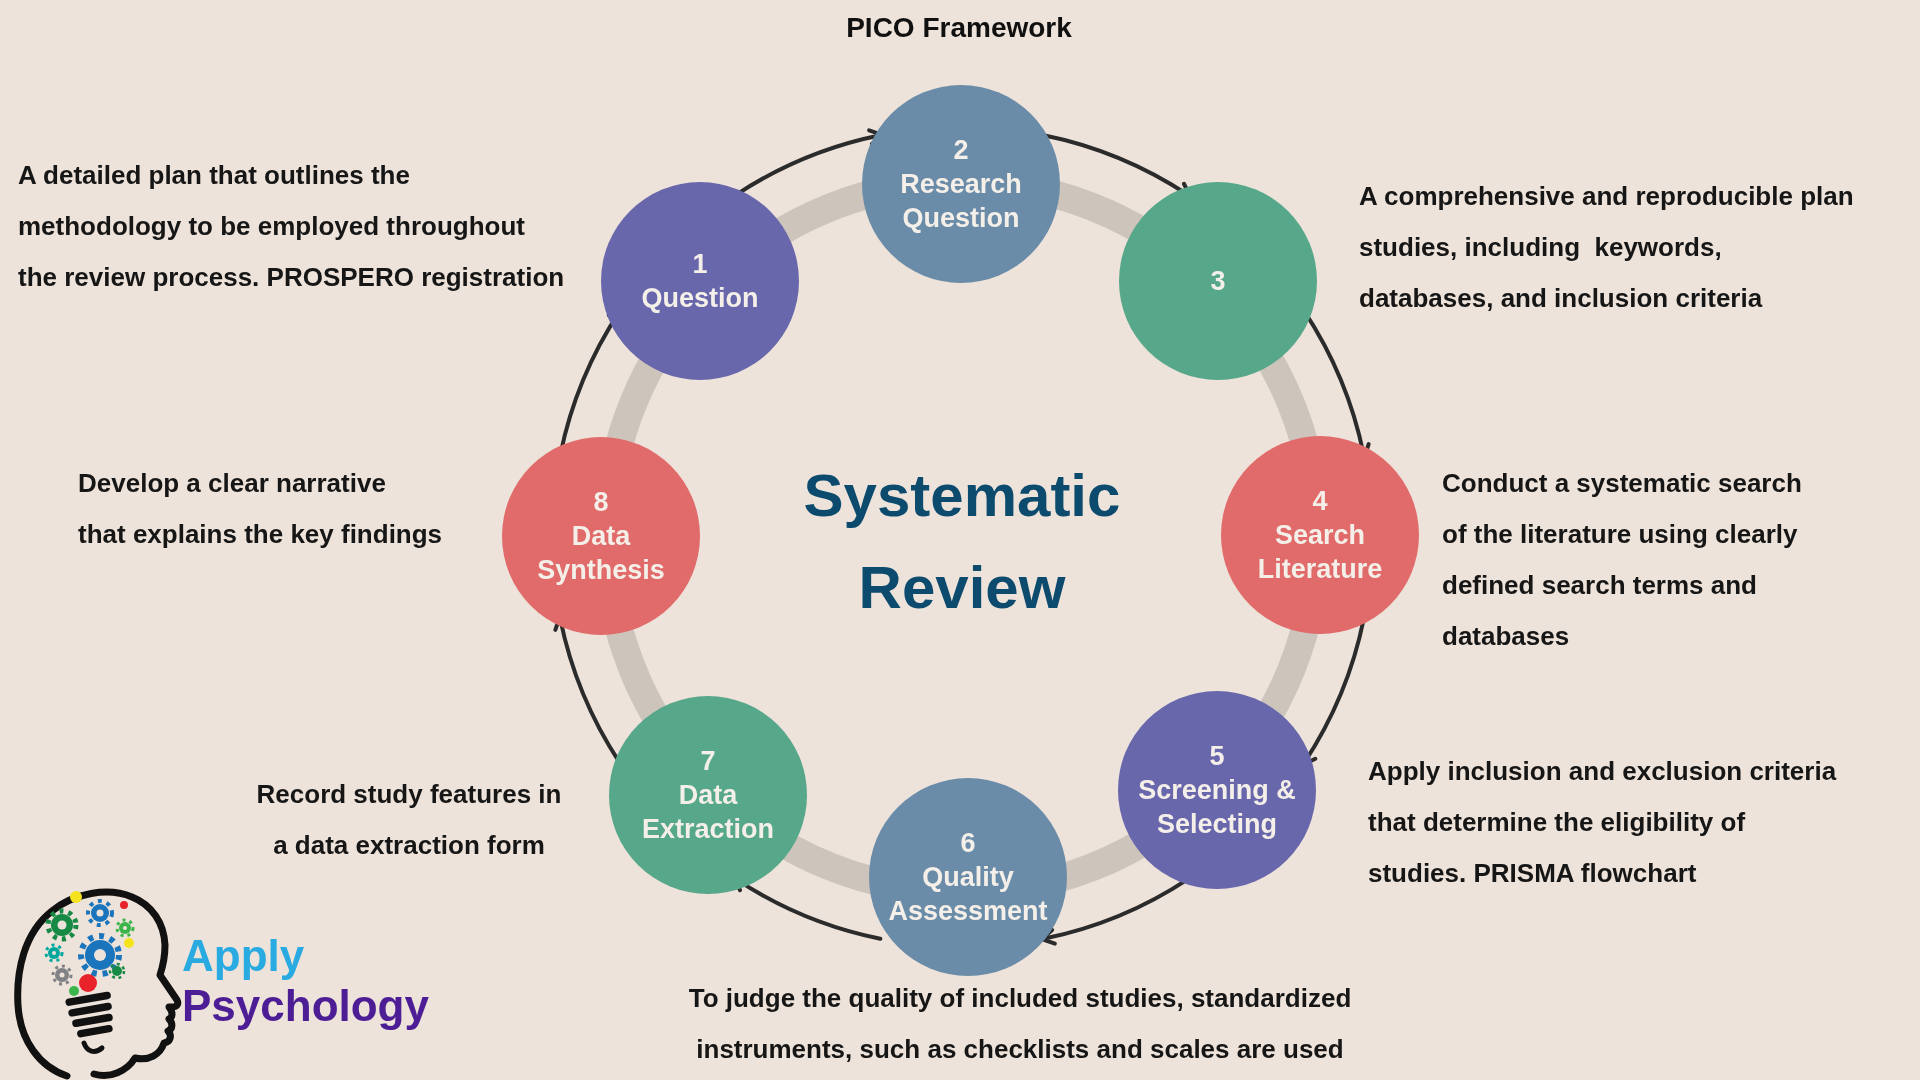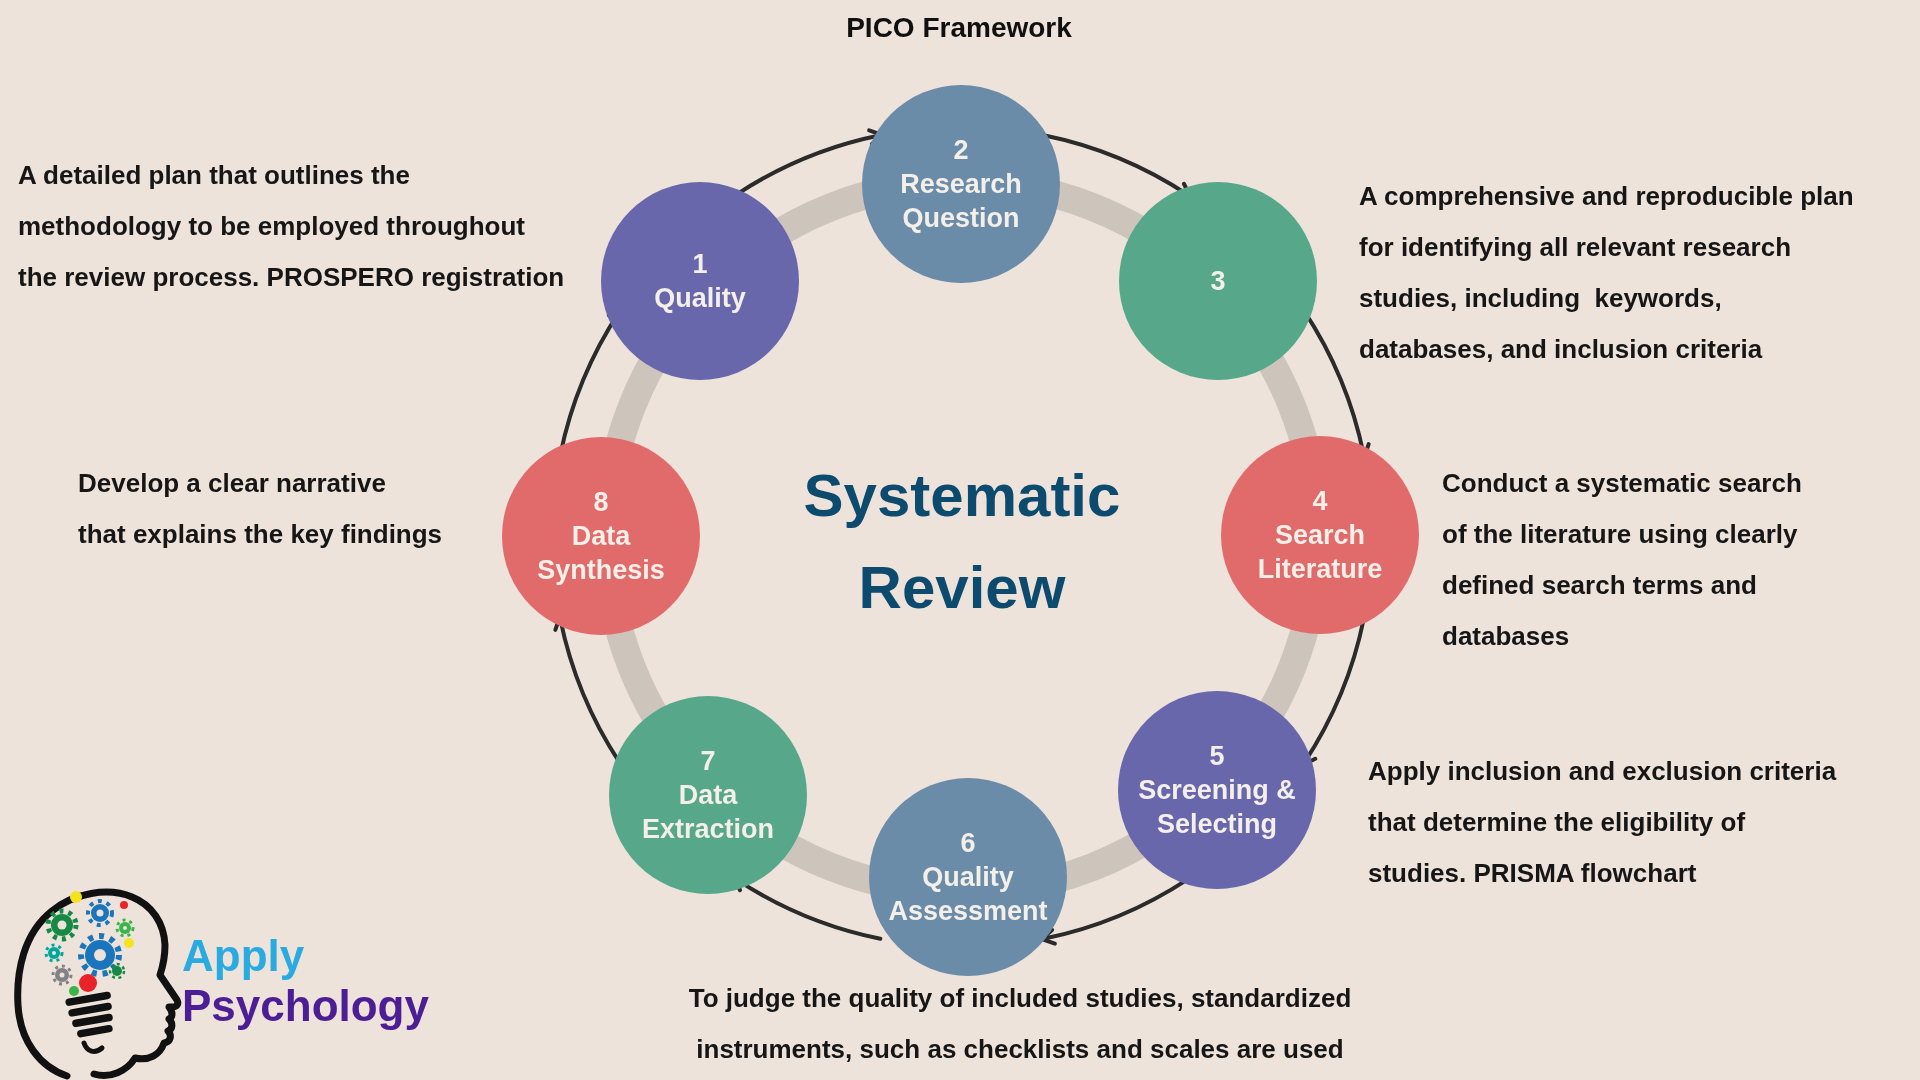--- a/index.html
+++ b/index.html
@@ -79,21 +79,21 @@
 
   <div class="pico-title">PICO Framework</div>
 
   <div class="main-title">
     <div>Systematic</div>
     <div>Review</div>
   </div>
 
   <div class="step c-purple" style="left:601px;top:182px;">
     <div class="num">1</div>
-    <div class="lbl">Quality</div>
+    <div class="lbl">Question</div>
   </div>
   <div class="step c-blue" style="left:862px;top:85px;">
     <div class="num">2</div>
     <div class="lbl">Research Question</div>
   </div>
   <div class="step c-green" style="left:1119px;top:182px;">
     <div class="num">3</div>
   </div>
   <div class="step c-red" style="left:1221px;top:436px;">
     <div class="num">4</div>
@@ -117,21 +117,20 @@
   </div>
 
   <div class="note" style="left:18px;top:150px;">
     <div>A detailed plan that outlines the</div>
     <div>methodology to be employed throughout</div>
     <div>the review process. PROSPERO registration</div>
   </div>
 
   <div class="note" style="left:1359px;top:171px;">
     <div>A comprehensive and reproducible plan</div>
-    <div>for identifying all relevant research</div>
     <div>studies, including  keywords,</div>
     <div>databases, and inclusion criteria</div>
   </div>
 
   <div class="note" style="left:1442px;top:458px;">
     <div>Conduct a systematic search</div>
     <div>of the literature using clearly</div>
     <div>defined search terms and</div>
     <div>databases</div>
   </div>
@@ -140,20 +139,24 @@
     <div>Apply inclusion and exclusion criteria</div>
     <div>that determine the eligibility of</div>
     <div>studies. PRISMA flowchart</div>
   </div>
 
   <div class="note" style="left:78px;top:458px;">
     <div>Develop a clear narrative</div>
     <div>that explains the key findings</div>
   </div>
 
+  <div class="note centered" style="left:159px;top:769px;width:500px;">
+    <div>Record study features in</div>
+    <div>a data extraction form</div>
+  </div>
 
   <div class="note centered" style="left:520px;top:973px;width:1000px;">
     <div>To judge the quality of included studies, standardized</div>
     <div>instruments, such as checklists and scales are used</div>
   </div>
 
   <div class="logo">
     <svg class="logo-head" width="180" height="197" viewBox="0 0 180 197">
       <path d="M 55 193
                C 28 184, 8 158, 6 122

